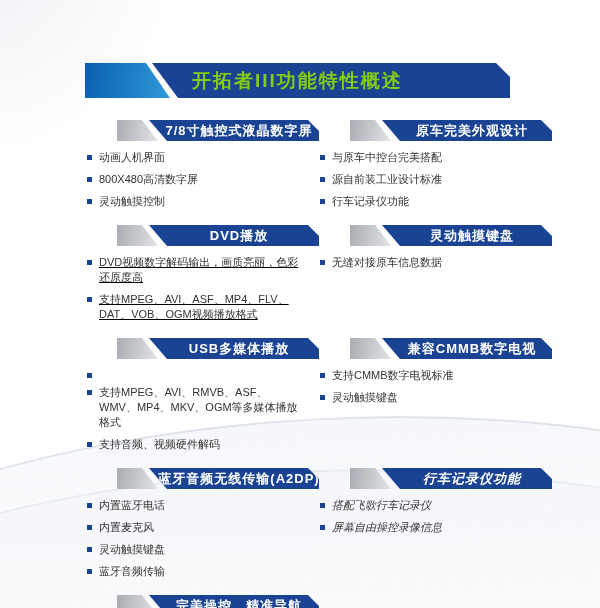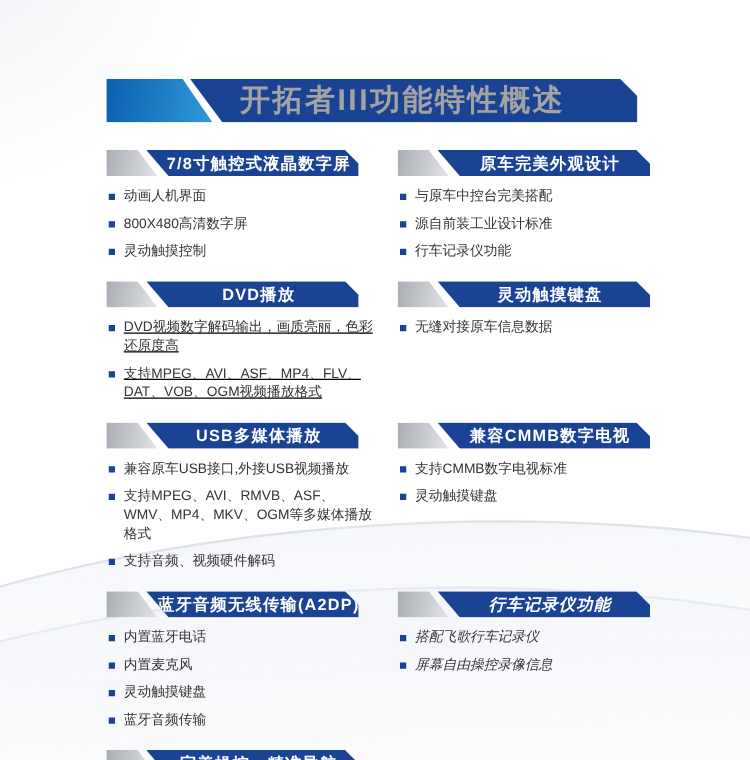--- a/index.html
+++ b/index.html
@@ -39,35 +39,35 @@
     background:linear-gradient(100deg,#0b5fae,#2f9ad8);
     clip-path:polygon(0 0, 61px 0, 85px 100%, 0 100%);
   }
   .banner-body {
     position:absolute; left:67px; top:0; width:358px; height:35px;
     background:#1b4394;
     clip-path:polygon(0 0, calc(100% - 14px) 0, 100% 14px, 100% 100%, 26px 100%);
   }
   .banner-title {
     position:absolute; left:40px; top:0; line-height:35px;
-    color:#a3a3a3; font-size:24px; font-weight:bold; letter-spacing:2px;
+    color:#84cc16; font-size:19px; font-weight:bold; letter-spacing:2px;
     white-space:nowrap;
   }
 
   
   .columns {
     position:absolute; left:85px; top:120px; width:435px;
     display:grid;
     grid-template-columns:218px 202px;
     column-gap:15px;
     align-items:start;
   }
   .feature-section { padding-bottom:9px; }
 
-  .ribbon { position:relative; width:202px; height:21px; margin-bottom:9px; }
+  .ribbon { position:relative; width:202px; height:21px; margin-bottom:9px;margin-left:32px; }
   .ribbon-gray {
     position:absolute; left:0; top:0; width:41px; height:21px;
     background:linear-gradient(100deg,#a9acb2,#e2e4e7);
     clip-path:polygon(0 0, 25px 0, 100% 100%, 0 100%);
   }
   .ribbon-blue {
     position:absolute; left:32px; top:0; width:170px; height:21px;
     background:#1b4394;
     clip-path:polygon(0 0, calc(100% - 11px) 0, 100% 11px, 100% 100%, 18px 100%);
     display:flex; align-items:center; justify-content:center;
@@ -184,21 +184,20 @@
       <section class="feature-section" style="grid-area: 3 / 1;">
         <div class="ribbon">
           <span class="ribbon-gray"></span>
           <span class="ribbon-blue">
             <span class="ribbon-title">USB多媒体播放</span>
           </span>
         </div>
         <ul class="bullets">
           <li>
             <span class="sq"></span>
-            <span class="bullet-text">兼容原车USB接口,外接USB视频播放</span>
           </li>
           <li>
             <span class="sq"></span>
             <span class="bullet-text">支持MPEG、AVI、RMVB、ASF、WMV、MP4、MKV、OGM等多媒体播放格式</span>
           </li>
           <li>
             <span class="sq"></span>
             <span class="bullet-text">支持音频、视频硬件解码</span>
           </li>
         </ul>

